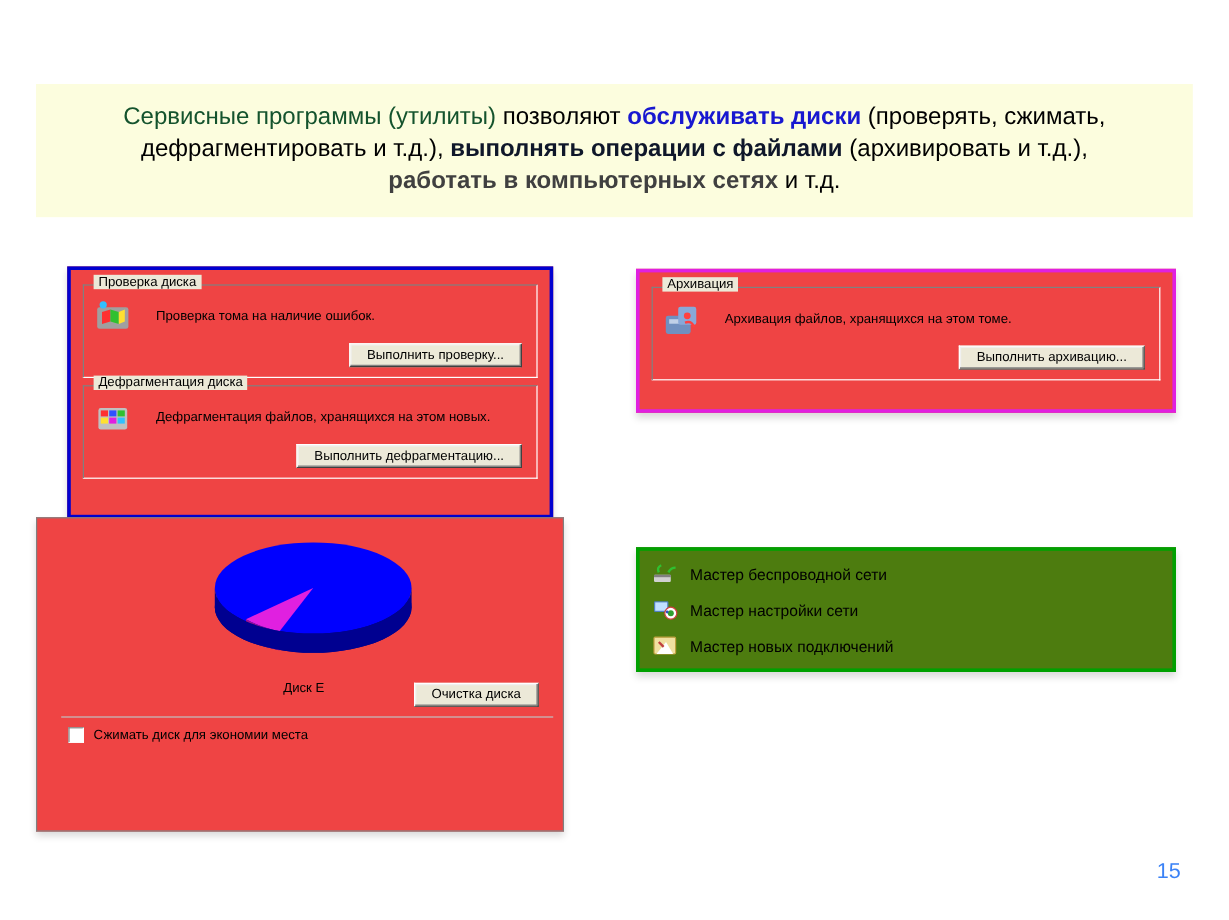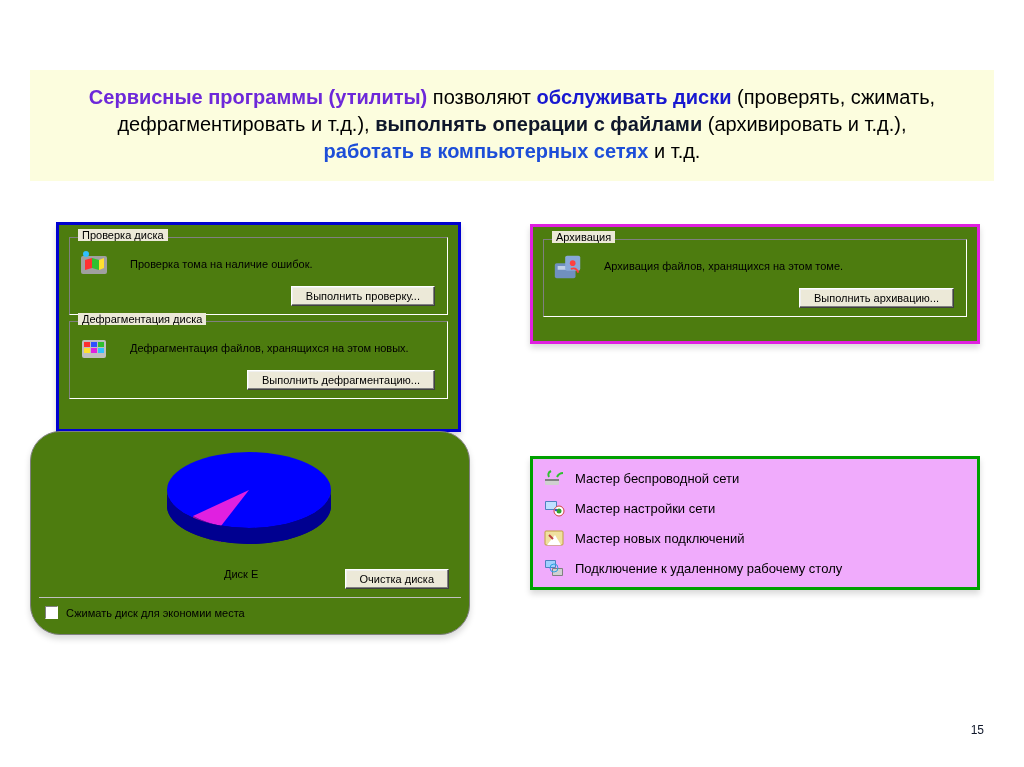--- a/index.html
+++ b/index.html
@@ -14,30 +14,30 @@
   .header-box {
     position: absolute;
     left: 30px; top: 70px;
     width: 964px;
     background: #fcfdde;
     padding: 14px 40px 16px 40px;
     text-align: center;
     font-size: 20px;
     line-height: 1.35;
   }
-  .header-box .red { color: #6d28d9; font-weight: bold; }
+  .header-box .red { color: #14532d; font-weight: normal; }
   .header-box .blue { color: #1818d0; font-weight: bold; }
   .header-box .black { color: #000; }
   .header-box .magenta { color: #0f172a; font-weight: bold; }
-  .header-box .green { color: #1d4ed8; font-weight: bold; }
+  .header-box .green { color: #404040; font-weight: bold; }
 
   
   .panel {
     position: absolute;
-    background: #4d7c0f;
+    background: #ef4444;
     border: 3px solid;
     box-shadow: 0 4px 6px rgba(0,0,0,0.15);
   }
   .panel.blue-border { border-color: #0000d0; }
   .panel.magenta-border { border-color: #e020e0; }
   .panel.green-border { border-color: #00a000; }
   .panel.no-border { border: 1px solid #808080; }
 
   .disk-panel {
     left: 56px; top: 222px;
@@ -85,23 +85,22 @@
     cursor: pointer;
   }
   .gb-btn-row {
     text-align: right;
     padding-right: 4px;
   }
 
   
   .cleanup-panel {
     left: 30px; top: 431px;
-    width: 440px; height: 204px;
-    padding: 6px 8px 8px 8px;
-    border-radius: 30px;
+    width: 440px; height: 262px;
+    padding: 6px 8px 8px 20px;
   }
   .pie-area {
     border-bottom: 1px solid #c0c0c0;
     height: 160px;
     position: relative;
   }
   .pie-wrap {
     position: absolute;
     left: 110px; top: -4px;
     width: 200px; height: 140px;
@@ -135,41 +134,41 @@
   .archive-panel {
     left: 530px; top: 224px;
     width: 450px; height: 120px;
     padding: 6px 8px 8px 8px;
   }
 
   
   .network-panel {
     left: 530px; top: 456px;
     width: 450px;
-    background: #f0abfc;
+    background: #4d7c0f;
     padding: 4px 0;
   }
   .net-row {
     display: flex;
     align-items: center;
     gap: 10px;
     padding: 4px 10px;
     font-size: 13px;
   }
   .net-icon {
     width: 22px; height: 22px;
     flex-shrink: 0;
     display: flex; align-items: center; justify-content: center;
   }
 
   .slide-number {
     position: absolute;
     right: 40px; bottom: 30px;
-    font-size: 12px;
-    color: #0f172a;
+    font-size: 18px;
+    color: #3b82f6;
   }
 </style>
 </head>
 <body>
 
 <div class="header-box">
   <span class="red">Сервисные программы (утилиты)</span><span class="black"> позволяют </span><span class="blue">обслуживать диски</span><span class="black"> (проверять, сжимать, дефрагментировать и т.д.), </span><span class="magenta">выполнять операции с файлами</span><span class="black"> (архивировать и т.д.), </span><span class="green">работать в компьютерных сетях</span><span class="black"> и т.д.</span>
 </div>
 
 <div class="panel blue-border disk-panel">
@@ -292,29 +291,17 @@
     <div class="net-icon">
       <svg width="22" height="22" viewBox="0 0 22 22">
         <rect x="2" y="4" width="18" height="14" rx="1" fill="#f0e0a0" stroke="#c0a040"></rect>
         <path d="M4 18 L18 18 L12 8 Z" fill="#fff"></path>
         <path d="M6 8 L10 12" stroke="#c04040" stroke-width="2"></path>
       </svg>
     </div>
     <div>Мастер новых подключений</div>
   </div>
 
-  <div class="net-row">
-    <div class="net-icon">
-      <svg width="22" height="22" viewBox="0 0 22 22">
-        <rect x="2" y="3" width="11" height="8" rx="1" fill="#5080c0"></rect>
-        <rect x="3" y="4" width="9" height="6" fill="#a0d0ff"></rect>
-        <rect x="9" y="11" width="11" height="8" rx="1" fill="#808080"></rect>
-        <rect x="10" y="12" width="9" height="6" fill="#d0d0d0"></rect>
-        <circle cx="11" cy="11" r="4" fill="none" stroke="#30a0e0" stroke-width="1"></circle>
-      </svg>
-    </div>
-    <div>Подключение к удаленному рабочему столу</div>
-  </div>
 
 
 </div>
 
 <div class="slide-number">15</div>
 
 </body></html>

